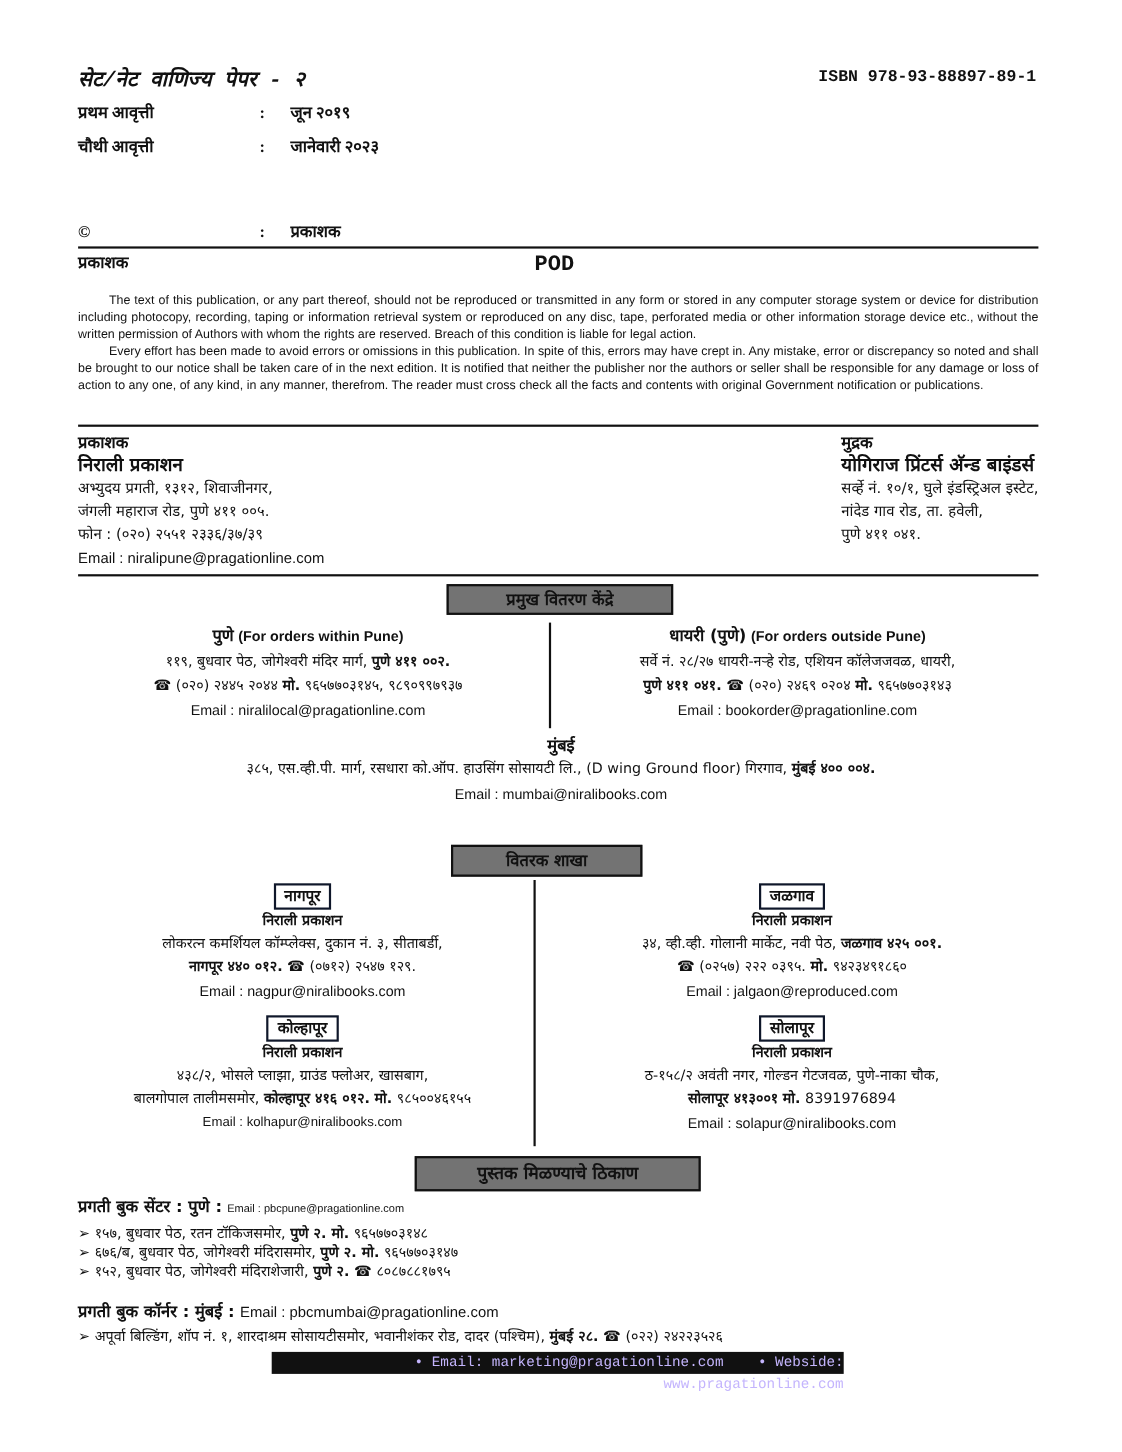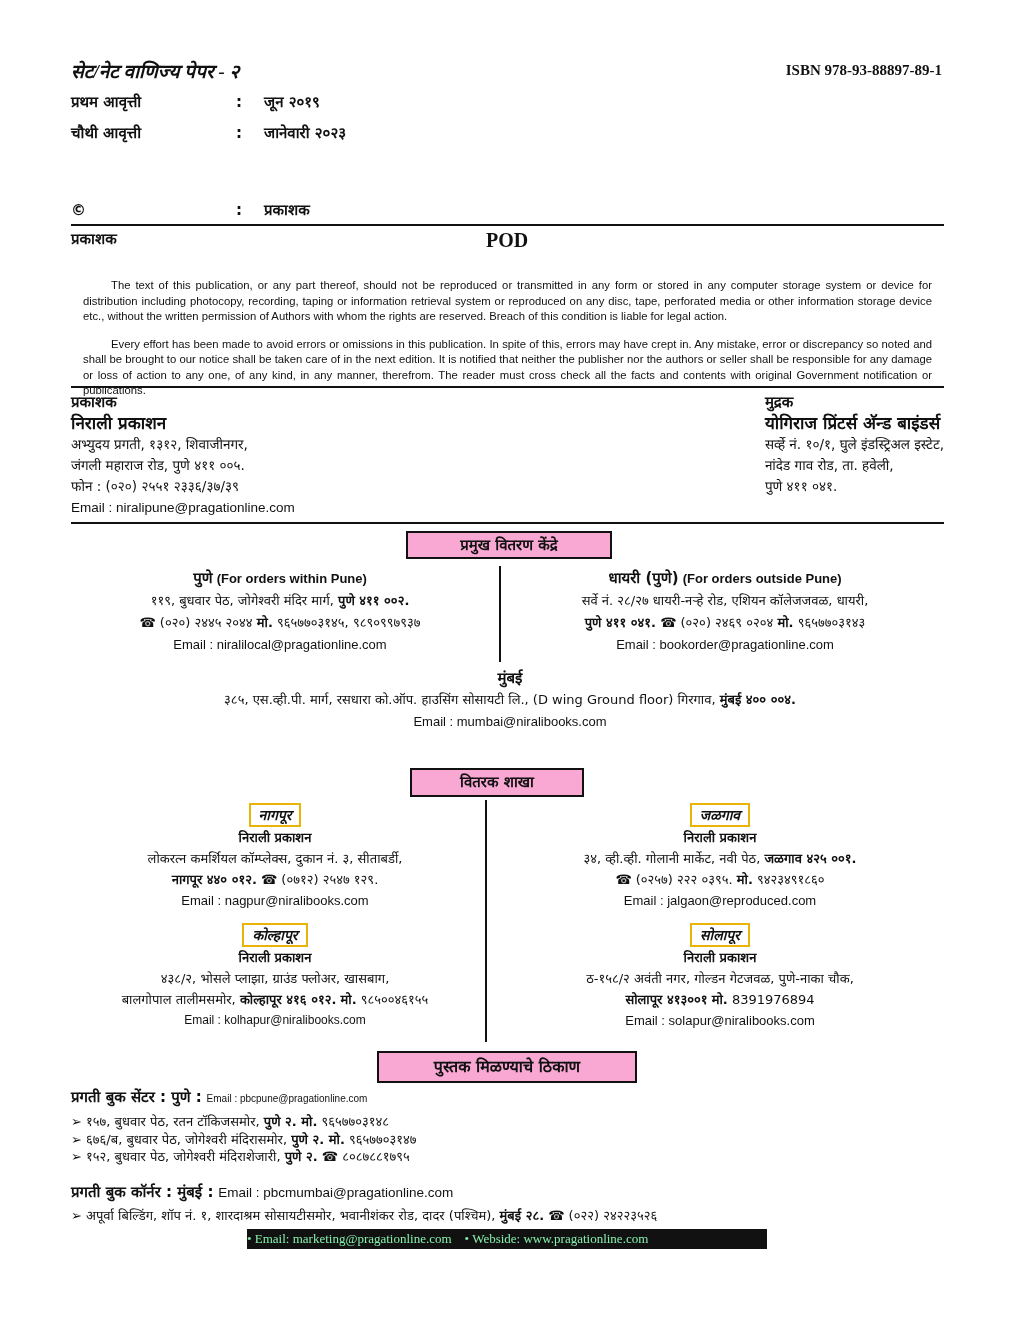--- a/index.html
+++ b/index.html
@@ -1,36 +1,36 @@
 <!DOCTYPE html>
 <html><head>
 <meta charset="utf-8">
 <style>
   html, body { margin: 0; padding: 0; background: #ffffff; }
   body { width: 1020px; height: 1320px; position: relative; color: #111; font-family: "DejaVu Sans", sans-serif; overflow: hidden; }
   .abs { position: absolute; }
-  .serif { font-family: Liberation Serif, serif; }
+  .serif { font-family: Liberation Mono, monospace; }
   .sans { font-family: "Liberation Sans", "DejaVu Sans", sans-serif; }
   .b { font-weight: bold; }
   .hr { position: absolute; left: 71px; width: 873px; background: #111; }
   .title { left: 71px; top: 58px; font-size: 19px; font-weight: bold; font-style: italic; }
   .isbn { right: 78px; top: 62px; font-size: 15px; font-weight: bold; }
-  .meta-row { left: 71px; font-size: 15px; font-weight: bold; }
+  .meta-row { left: 71px; font-size: 15px; font-weight: bold; font-family: Liberation Serif, serif; }
   .meta-row .k { display: inline-block; width: 165px; }
   .meta-row .c { display: inline-block; width: 28px; }
   .legal { left: 71px; top: 266px; width: 873px; font-size: 11.3px; line-height: 15.5px; text-align: justify; }
-  .legal p { margin: 12px; text-indent: 28px; }
+  .legal p { margin: 0; text-indent: 28px; }
   .pub-left { left: 71px; top: 392px; font-size: 13.5px; line-height: 21px; }
   .pub-right { right: 76px; top: 392px; font-size: 13.5px; line-height: 21px; text-align: left; }
   .big-name { font-size: 17px; font-weight: bold; }
-  .boxhead { position: absolute; border: 2px solid #111; font-weight: bold; font-size: 15px; text-align: center; background: #f9a8d4; }
+  .boxhead { position: absolute; border: 2px solid #111; font-weight: bold; font-size: 15px; text-align: center; background: #737373; }
   .centerblock { position: absolute; text-align: center; font-size: 13px; line-height: 22px; }
   .vline { position: absolute; width: 1.5px; background: #111; }
-  .cityhead { display: inline-block; border: 2px solid #eab308; padding: 0 8px; font-weight: bold; font-size: 14px; line-height: 20px; font-style: italic; }
-  .footer-bar { position: absolute; left: 247px; top: 1229px; width: 520px; height: 20px; background: #111; color: #86efac; font-size: 13px; line-height: 20px; text-align: left; }
+  .cityhead { display: inline-block; border: 2px solid #0f172a; padding: 0 8px; font-weight: bold; font-size: 14px; line-height: 20px; }
+  .footer-bar { position: absolute; left: 247px; top: 1229px; width: 520px; height: 20px; background: #111; color: #c4b5fd; font-size: 13px; line-height: 20px; text-align: right; }
   .bullet-list { left: 71px; font-size: 13px; line-height: 17.5px; }
 </style>
 </head>
 <body>
 
 <div class="abs serif title">सेट/नेट वाणिज्य पेपर - २</div>
 <div class="abs serif isbn">ISBN 978-93-88897-89-1</div>
 
 <div class="abs meta-row" style="top:91px">
   <span class="k">प्रथम आवृत्ती</span><span class="c">:</span><span>जून २०१९</span>

